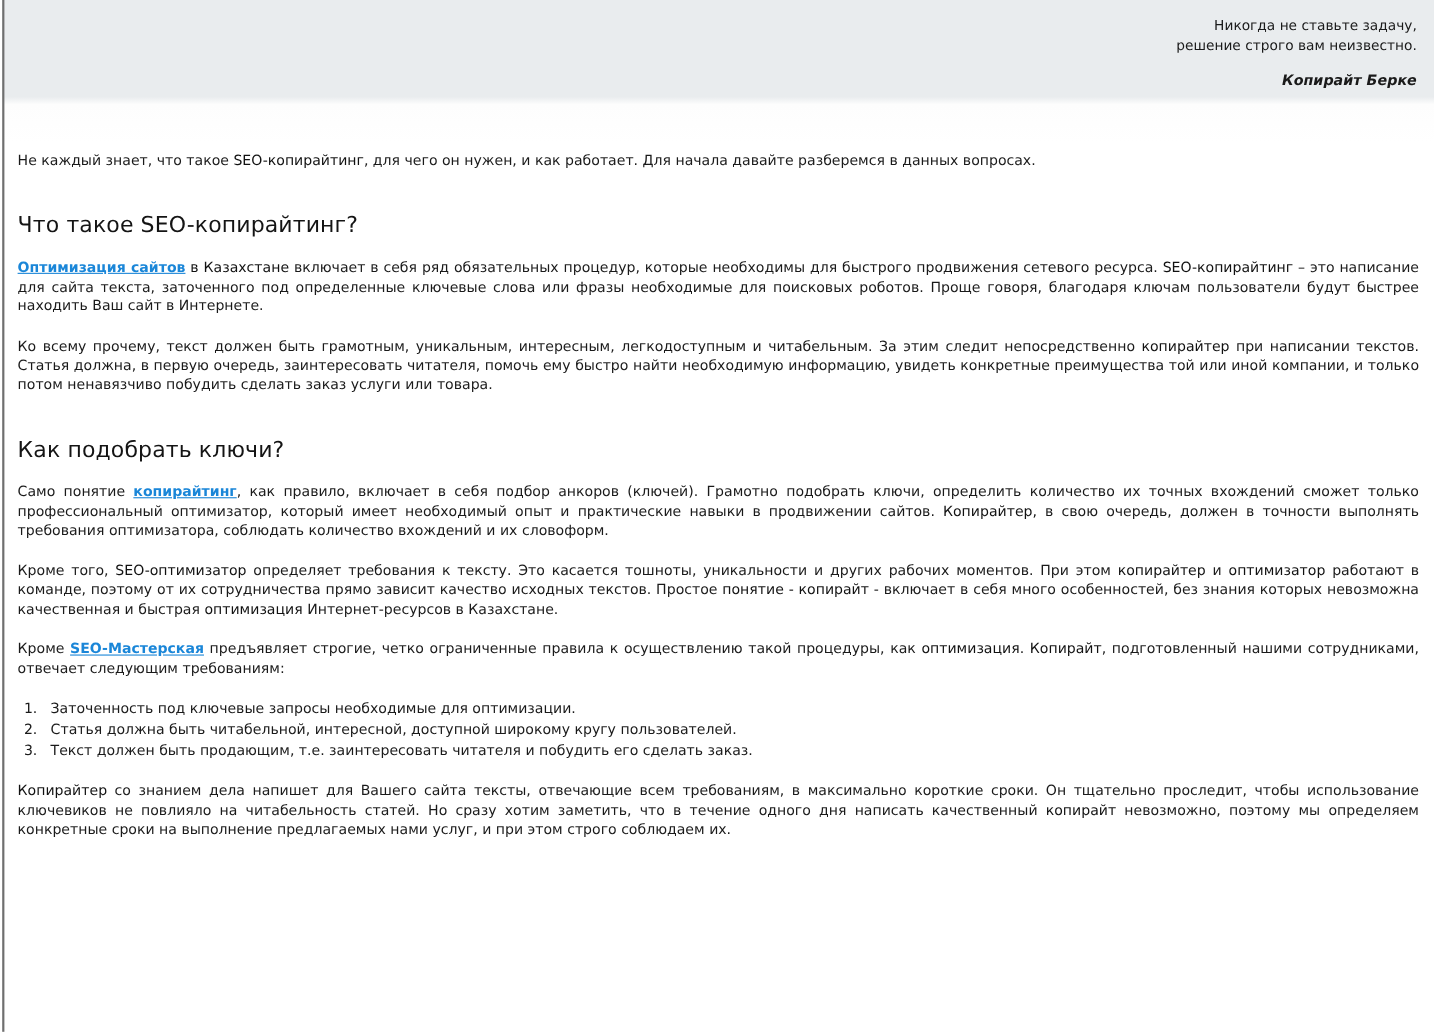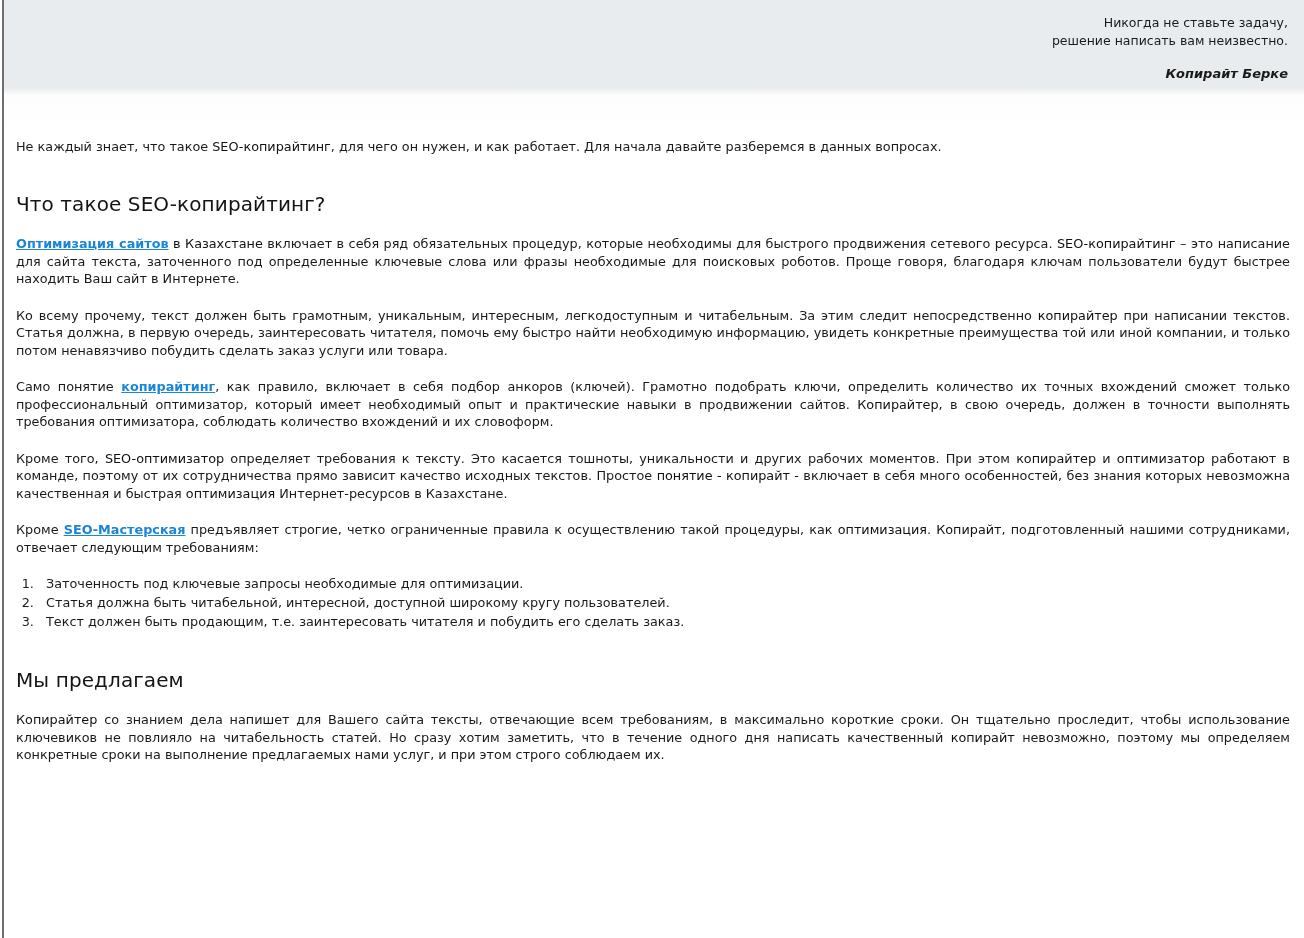--- a/index.html
+++ b/index.html
@@ -112,54 +112,54 @@
   }
   a.link.plain { font-weight: bold; }
 </style>
 </head>
 <body>
 
 <div class="page">
 
   <div class="epigraph">
     <div class="line">Никогда не ставьте задачу,</div>
-    <div class="line">решение написать вам неизвестно.</div>
+    <div class="line">решение строго вам неизвестно.</div>
     <div class="attribution">Копирайт Берке</div>
   </div>
 
   <div class="content">
 
 
     <p class="lead">
       <span>Не каждый знает, что такое </span><b>SEO-копирайтинг</b><span>, для чего он нужен, и как работает. Для начала давайте разберемся в данных вопросах.</span>
     </p>
 
     <h2 class="section">Что такое SEO-копирайтинг?</h2>
     <p class="body">
       <a class="link" href="#">Оптимизация сайтов</a><b> в Казахстане</b><span> включает в себя ряд обязательных процедур, которые необходимы для быстрого продвижения сетевого ресурса. </span><b>SEO-копирайтинг</b><span> – это написание для сайта текста, заточенного под определенные ключевые слова или фразы необходимые для поисковых роботов. Проще говоря, благодаря ключам пользователи будут быстрее находить Ваш сайт в Интернете.</span>
     </p>
     <p class="body">
       <span>Ко всему прочему, текст должен быть грамотным, уникальным, интересным, легкодоступным и читабельным. За этим следит непосредственно </span><b>копирайтер</b><span> при написании текстов. Статья должна, в первую очередь, заинтересовать читателя, помочь ему быстро найти необходимую информацию, увидеть конкретные преимущества той или иной компании, и только потом ненавязчиво побудить сделать заказ услуги или товара.</span>
     </p>
 
+    <h2 class="section">Как подобрать ключи?</h2>
     <p class="body">
       <span>Само понятие </span><a class="link" href="#">копирайтинг</a><span>, как правило, включает в себя подбор анкоров (ключей). Грамотно подобрать ключи, определить количество их точных вхождений сможет только профессиональный оптимизатор, который имеет необходимый опыт и практические навыки в продвижении сайтов. </span><b>Копирайтер,</b><span> в свою очередь, должен в точности выполнять требования оптимизатора, соблюдать количество вхождений и их словоформ.</span>
     </p>
     <p class="body">
       <span>Кроме того, </span><b>SEO-оптимизатор</b><span> определяет требования к тексту. Это касается тошноты, уникальности и других рабочих моментов. При этом </span><b>копирайтер</b><span> и </span><b>оптимизатор</b><span> работают в команде, поэтому от их сотрудничества прямо зависит качество исходных текстов. Простое </span><b>понятие - копирайт</b><span> - включает в себя много особенностей, без знания которых невозможна качественная и быстрая </span><b>оптимизация</b><span> Интернет-ресурсов в Казахстане.</span>
     </p>
 
     <p class="body">
       <span>Кроме </span><a class="link" href="#">SEO-Мастерская</a><span> предъявляет строгие, четко ограниченные правила к осуществлению такой процедуры, как </span><b>оптимизация</b><span>. </span><b>Копирайт</b><span>, подготовленный нашими сотрудниками, отвечает следующим требованиям:</span>
     </p>
     <ol class="reqs">
       <li>Заточенность под ключевые запросы необходимые для оптимизации.</li>
       <li>Статья должна быть читабельной, интересной, доступной широкому кругу пользователей.</li>
       <li>Текст должен быть продающим, т.е. заинтересовать читателя и побудить его сделать заказ.</li>
     </ol>
 
-    <h2 class="section">Мы предлагаем</h2>
     <p class="body">
       <b>Копирайтер</b><span> со знанием дела напишет для Вашего сайта тексты, отвечающие всем требованиям, в максимально короткие сроки. Он тщательно проследит, чтобы использование ключевиков не повлияло на читабельность статей. Но сразу хотим заметить, что в течение одного дня написать качественный </span><b>копирайт</b><span> невозможно, поэтому мы определяем конкретные сроки на выполнение предлагаемых нами услуг, и при этом строго соблюдаем их.</span>
     </p>
 
   </div>
 </div>
 
 </body></html>

